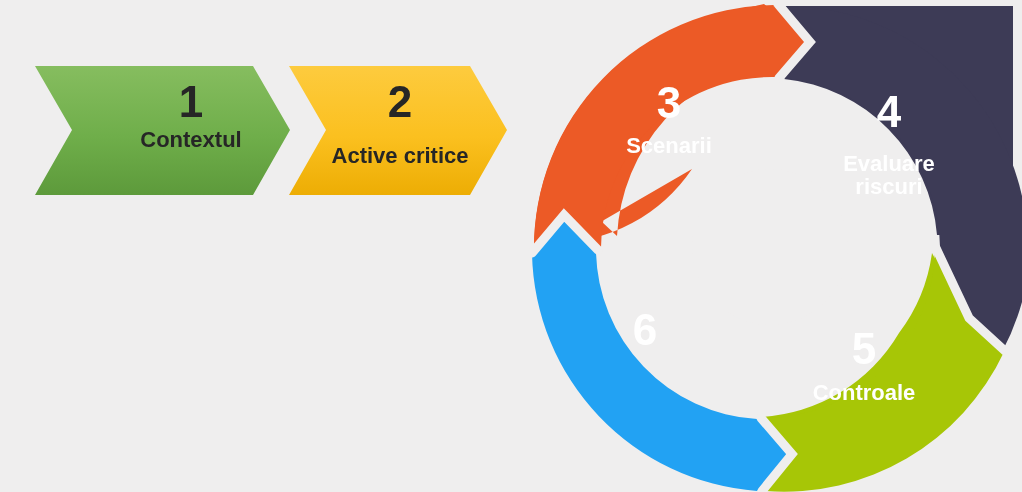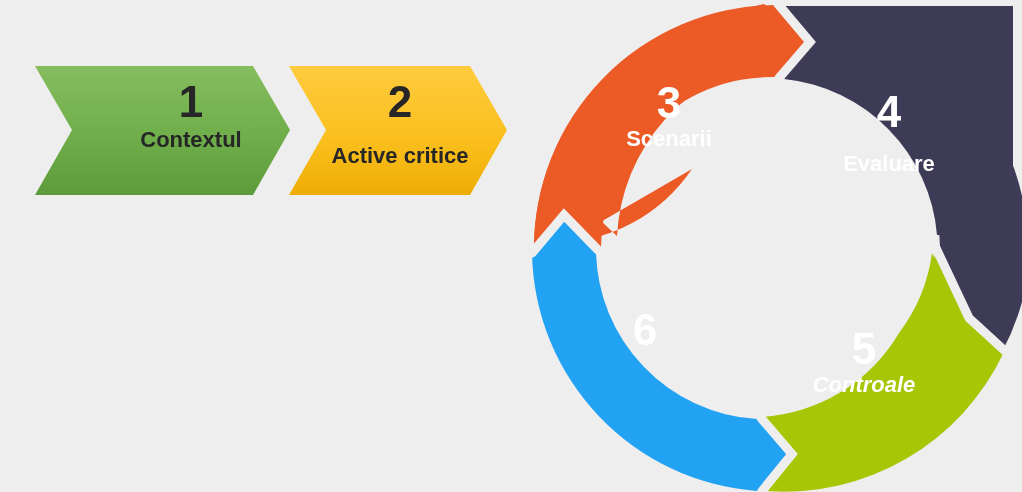--- a/index.html
+++ b/index.html
@@ -145,30 +145,31 @@
     <div class="cap" style="margin-top:2px;">Contextul</div>
   </div>
 
   <div class="lbl dark" style="left:310px; top:78px; width:180px;">
     <div class="num">2</div>
     <div class="cap" style="margin-top:18px;text-align:center;">Active critice</div>
   </div>
 
   <div class="lbl white" style="left:598px; top:79px; width:142px;">
     <div class="num">3</div>
-    <div class="cap" style="margin-top:0;">Scenarii</div>
+    <div class="cap" style="margin-top:7px;">Scenarii</div>
   </div>
 
   <div class="lbl white" style="left:818px; top:88px; width:142px;">
     <div class="num">4</div>
     <div class="cap" style="margin-top:16px;text-align:center;">Evaluare</div>
+    <div class="cap">riscuri</div>
   </div>
 
   <div class="lbl white" style="left:792px; top:325px; width:144px;">
     <div class="num">5</div>
-    <div class="cap" style="margin-top:0;font-style:italic;">Controale</div>
+    <div class="cap" style="margin-top:8px;">Controale</div>
   </div>
 
   <div class="lbl white" style="left:570px; top:306px; width:150px;">
     <div class="num">6</div>
   </div>
 
 </div>
 
 </body></html>

